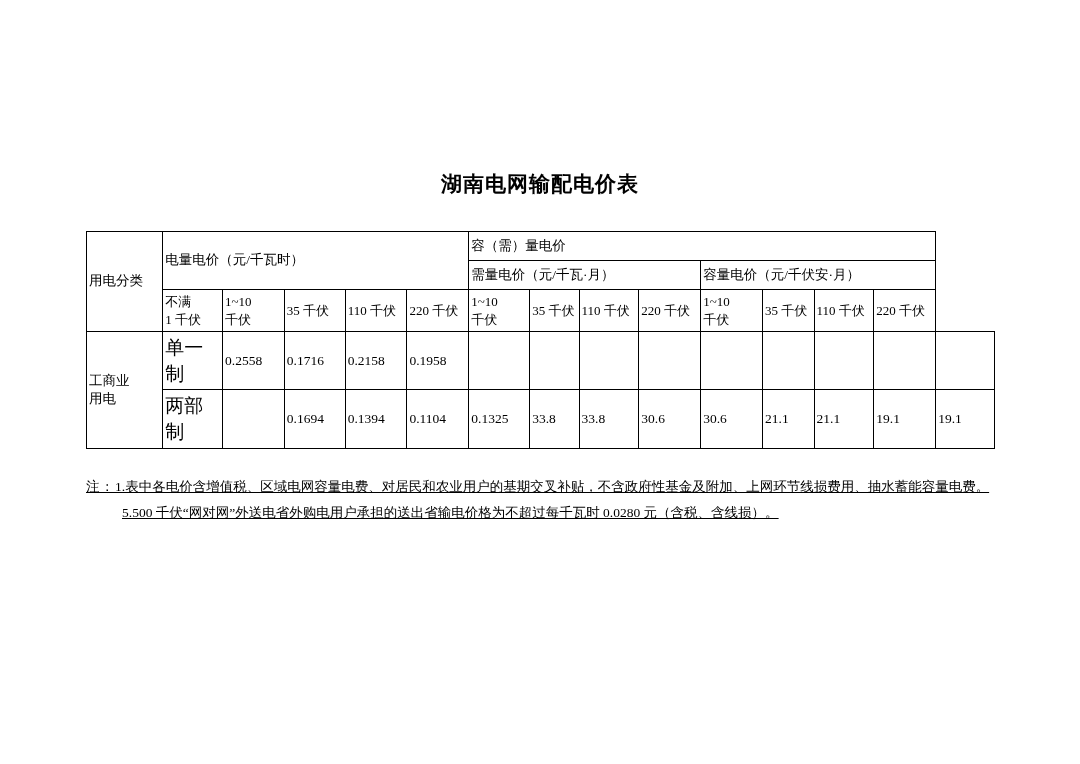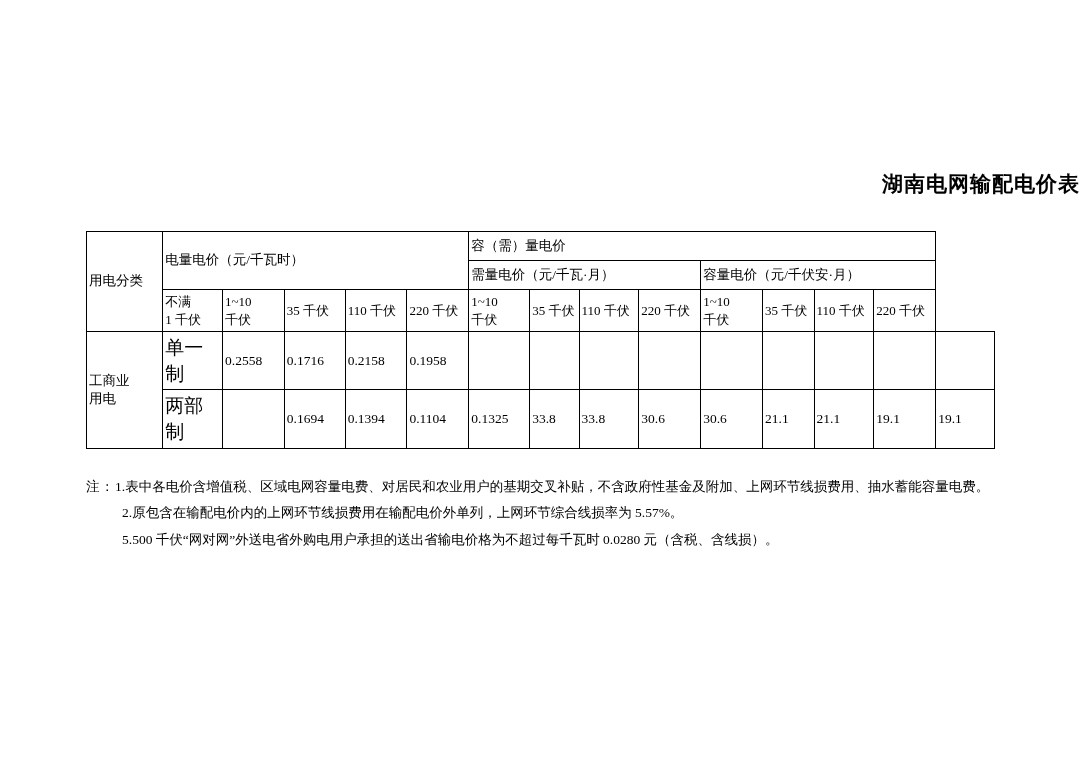--- a/index.html
+++ b/index.html
@@ -18,21 +18,21 @@
     position: relative;
     width: 1080px;
     height: 764px;
     box-sizing: border-box;
   }
   .doc-title {
     position: absolute;
     top: 170px;
     left: 0;
     width: 1080px;
-    text-align: right;
+    text-align: center;
     font-size: 21px;
     font-weight: bold;
     letter-spacing: 1px;
   }
   table.price-table {
     position: absolute;
     top: 231px;
     left: 86px;
     width: 909px;
     border-collapse: collapse;
@@ -66,20 +66,21 @@
   .notes {
     position: absolute;
     top: 474px;
     left: 86px;
     width: 930px;
     font-size: 13.5px;
     line-height: 1.95;
   }
   .notes .note-line {
     white-space: nowrap;
+    text-decoration: underline;
   }
   .notes .note-first .note-prefix {
     letter-spacing: 1px;
   }
   .notes .note-indent {
     padding-left: 36px;
   }
   .two-line {
     line-height: 1.25;
   }
@@ -179,17 +180,16 @@
         <td><span>21.1</span></td>
         <td><span>21.1</span></td>
         <td><span>19.1</span></td>
         <td><span>19.1</span></td>
       </tr>
     </tbody>
   </table>
 
   <div class="notes">
     <div class="note-line note-first"><span class="note-prefix">注：</span><span>1.表中各电价含增值税、区域电网容量电费、对居民和农业用户的基期交叉补贴，不含政府性基金及附加、上网环节线损费用、抽水蓄能容量电费。</span></div>
-    <div class="note-line note-indent"><span>2.原包含在输配电价内的上网环节线损费用在输配电价外单列，上网环节综合线损率为 5.57%。</span></div>
     <div class="note-line note-indent"><span>5.500 千伏“网对网”外送电省外购电用户承担的送出省输电价格为不超过每千瓦时 0.0280 元（含税、含线损）。</span></div>
   </div>
 
 </div>
 
 </body></html>

